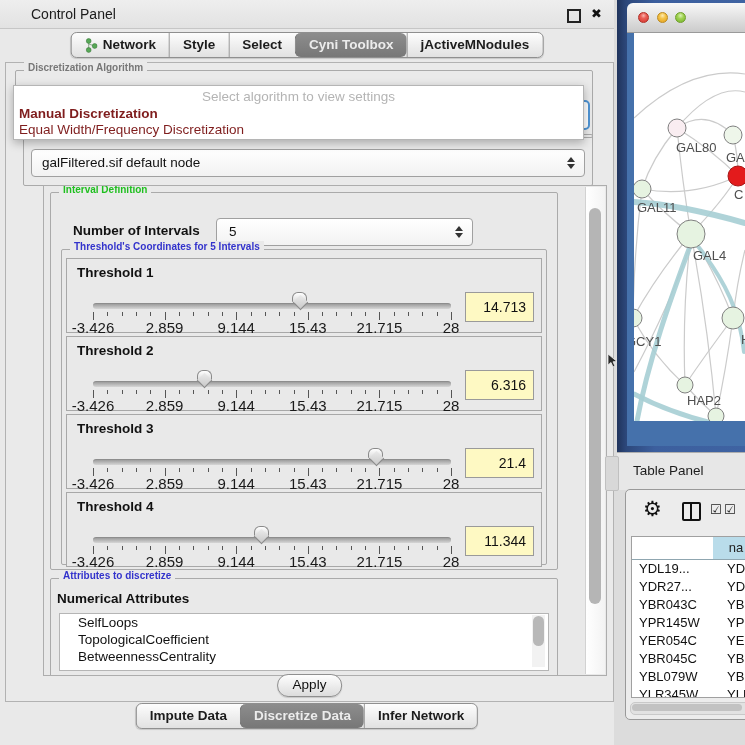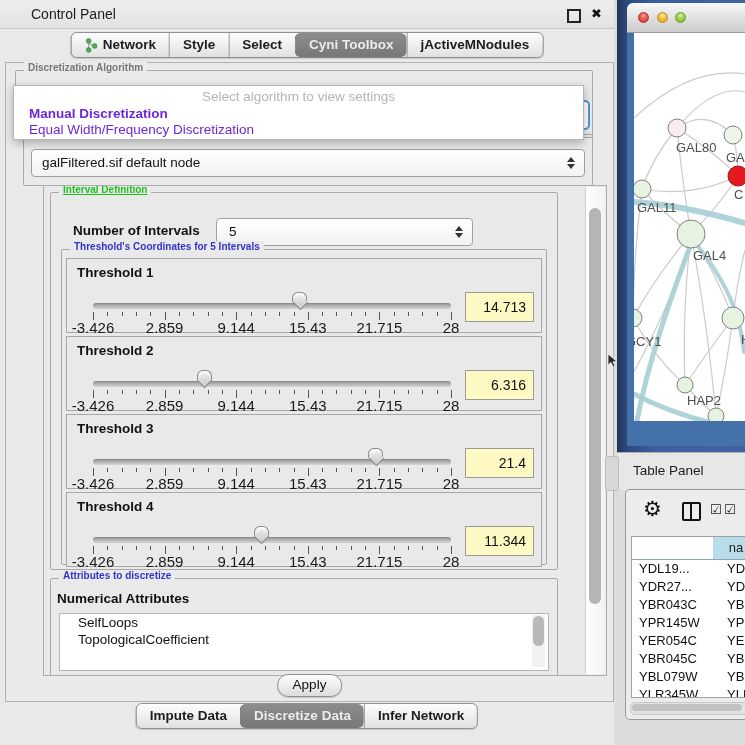--- a/index.html
+++ b/index.html
@@ -18,34 +18,34 @@
   .seg{display:flex;align-items:center;gap:5px;padding:0 13px;line-height:24px;font-size:13.5px;font-weight:bold;color:#1c1c1c;white-space:nowrap;}
   .seg + .seg{border-left:1px solid #9a9a9a;}
   .seg.active{background:linear-gradient(#8d8d8d,#777777);color:#ececec;border-left-color:#6f6f6f;border-radius:6px;}
 
   .outer-panel{position:absolute;left:5px;top:62px;width:607px;height:638px;border:1px solid #b2b2b2;background:#eaeaea;}
 
   .group{position:absolute;border:1px solid #aaaaaa;border-radius:2px;}
   .group-title{position:absolute;top:-9px;left:8px;background:#eaeaea;padding:0 4px;font-size:10px;font-weight:bold;white-space:nowrap;}
   .gt-gray{color:#777;}
   .gt-black{color:#111;}
-  .gt-green{color:#1fbf1f;text-decoration:underline;}
+  .gt-green{color:#1fbf1f;}
   .gt-blue{color:#3333cc;}
 
   .combo{position:absolute;background:linear-gradient(#ffffff,#f2f2f2);border:1px solid #a0a0a0;border-radius:4px;font-size:13.5px;color:#111;}
   .combo .val{position:absolute;left:10px;top:0;line-height:26px;}
   .spin{position:absolute;right:9px;top:50%;transform:translateY(-50%);display:flex;flex-direction:column;gap:2px;}
   .tri-up{width:0;height:0;border-left:4px solid transparent;border-right:4px solid transparent;border-bottom:5px solid #333;}
   .tri-dn{width:0;height:0;border-left:4px solid transparent;border-right:4px solid transparent;border-top:5px solid #333;}
 
   .algo-combo{left:12px;top:37px;width:568px;height:26px;border:2px solid #4f94d4;border-radius:5px;background:#fff;}
 
   .popup{position:absolute;left:7px;top:22px;width:569px;height:53px;background:#ffffff;border:1px solid #b5b5b5;box-shadow:0 3px 9px rgba(0,0,0,.28);z-index:40;}
   .popup-hint{margin-top:3px;text-align:center;color:#b4b4b4;font-size:13.5px;height:17px;line-height:16px;}
-  .popup-opt{padding-left:15px;font-size:13.5px;line-height:16px;color:#6d28d9;}
+  .popup-opt{padding-left:5px;font-size:13.5px;line-height:16px;color:#7f1d1d;}
   .popup-opt.bold{font-weight:bold;}
 
   .scrollpane{position:absolute;left:37px;top:122px;width:562px;height:489px;border:1px solid #adadad;background:#e9e9e9;overflow:hidden;}
   .vscroll{position:absolute;right:1px;top:1px;bottom:1px;width:19px;background:linear-gradient(90deg,#ffffff,#f3f3f3);border-left:1px solid #d2d2d2;}
   .vscroll .thumb-v{position:absolute;left:3px;width:12px;border-radius:6px;background:#b5b5b5;}
 
   .threshold-box{position:relative;height:73px;border:1px solid #a8a8a8;background:#e9e9e9;margin:0 4px 3px 4px;}
   .t-label{position:absolute;left:10px;top:6px;font-size:13.5px;font-weight:bold;color:#111;}
   .track{position:absolute;left:26px;top:44px;width:358px;height:5px;border-radius:3px;background:linear-gradient(#9d9d9d,#d6d6d6);border-top:1px solid #8d8d8d;}
   .sthumb{position:absolute;width:15px;height:18px;top:33px;z-index:3;}
@@ -362,20 +362,21 @@
               </div>
           </div>
         </div>
 
         <div class="group" style="left:6px;top:392px;width:506px;height:200px;">
           <span class="group-title gt-blue">Attributes to discretize</span>
           <span style="position:absolute;left:6px;top:12px;font-size:13.5px;font-weight:bold;color:#111;">Numerical Attributes</span>
           <div class="attr-list" id="attr-list">
               <div class="attr-item">SelfLoops</div>
               <div class="attr-item">TopologicalCoefficient</div>
+              <div class="attr-item">BetweennessCentrality</div>
             </div>
           <div class="list-scroll" style="top:36px;right:12px;">
               <div class="thumb-v2"></div>
             </div>
         </div>
 
         <div class="vscroll">
           <div class="thumb-v" style="top:21px;height:396px;"></div>
         </div>
       </div>

